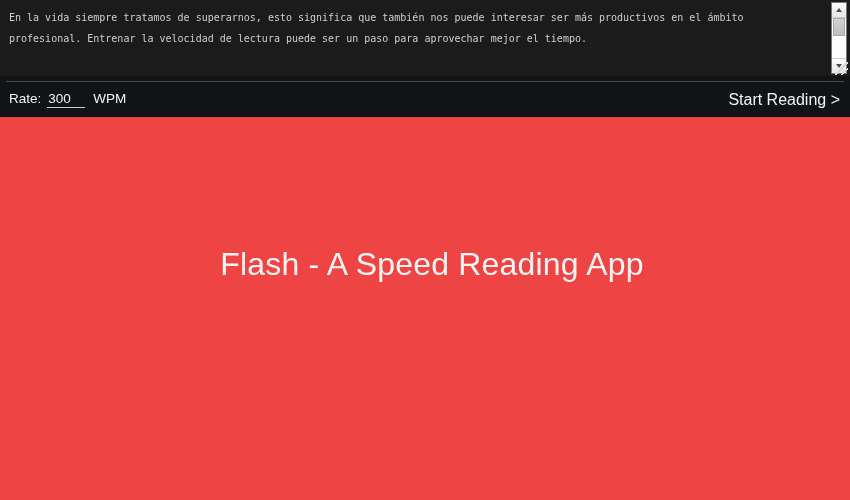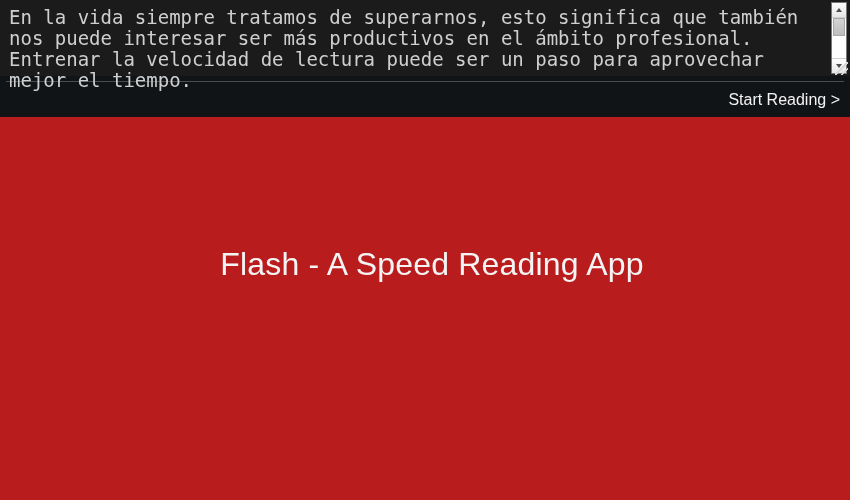--- a/index.html
+++ b/index.html
@@ -29,21 +29,21 @@
     height: 76px;
     background: #1b1b1b;
     box-sizing: border-box;
   }
   .editor-text {
     position: absolute;
     left: 9px;
     top: 7px;
     right: 30px;
     font-family: "DejaVu Sans Mono", "Liberation Mono", monospace;
-    font-size: 19px;
+    font-size: 10px;
     line-height: 21px;
     color: #cfcfcf;
     white-space: pre-wrap;
     word-wrap: break-word;
     letter-spacing: 0px;
     overflow: hidden;
   }
 
   
   .sb {
@@ -161,21 +161,21 @@
     font-size: 16px;
     cursor: pointer;
     padding: 0;
     white-space: nowrap;
   }
 
   
   .stage {
     flex: 1 1 auto;
     position: relative;
-    background: #b91c1c;
+    background: #ef4444;
   }
   .stage-title {
     position: absolute;
     left: 0;
     right: 0;
     top: 130px;
     text-align: center;
     color: #f4f4f4;
     font-size: 32px;
     font-weight: normal;
@@ -204,20 +204,25 @@
         <span class="arrow"></span>
       </div>
     </div>
 
     <div class="resize-grip"></div>
   </div>
 
   <div class="divider"></div>
 
   <div class="controls">
+    <div class="rate-group">
+      <span class="rate-label">Rate:</span>
+      <input class="rate-input" type="text" value="300" style="">
+      <span class="wpm-label">WPM</span>
+    </div>
 
     <div class="spacer"></div>
 
     <button class="start-btn">Start Reading &gt;</button>
   </div>
 
   <div class="stage">
     <h1 class="stage-title">Flash - A Speed Reading App</h1>
   </div>
 

